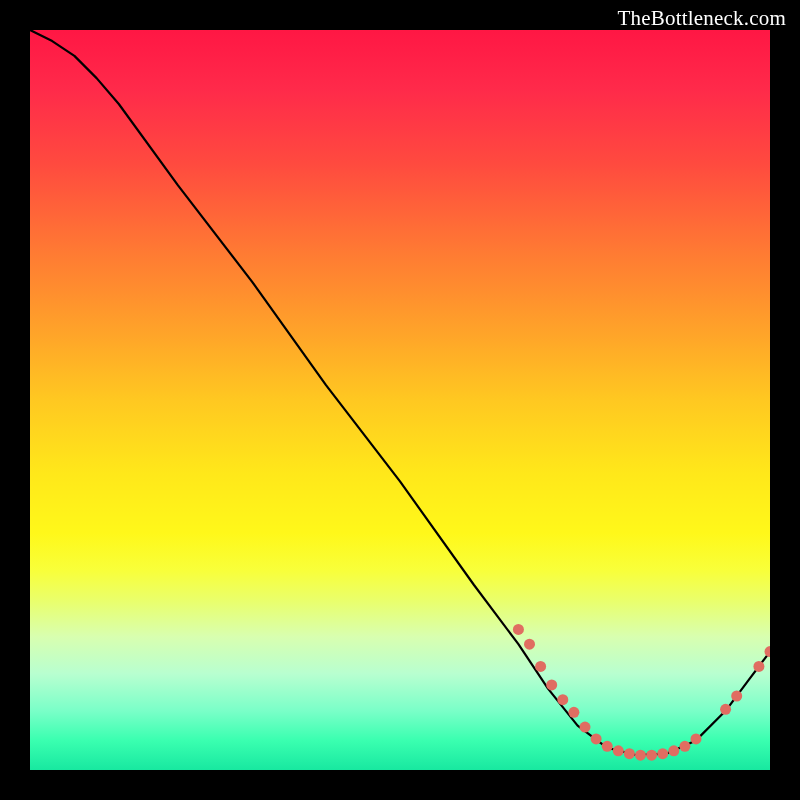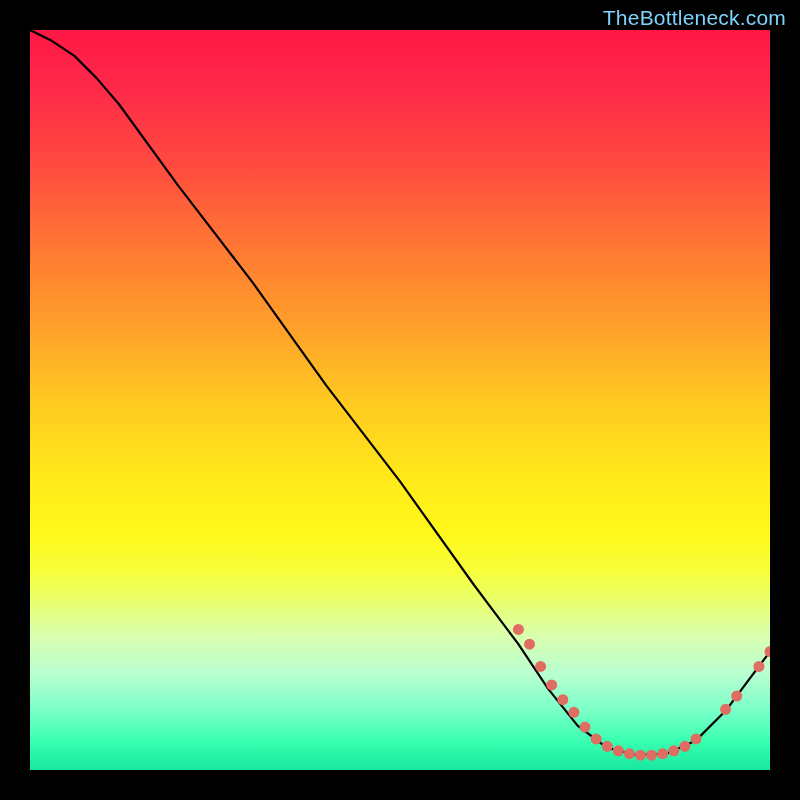--- a/index.html
+++ b/index.html
@@ -8,25 +8,26 @@
     height: 800px;
     background: #000;
     position: relative;
     font-family: Arial, sans-serif;
     overflow: hidden;
   }
   .watermark {
     position: absolute;
     top: 6px;
     right: 14px;
-    color: #7dd3fc;
+    color: #ffffff;
     font-size: 21px;
     font-weight: 400;
     z-index: 10;
     letter-spacing: 0.2px;
+    font-family: Liberation Serif, serif;
   }
   .plot-area {
     position: absolute;
     left: 30px;
     top: 30px;
     width: 740px;
     height: 740px;
     overflow: hidden;
   }
   .gradient-bg {

